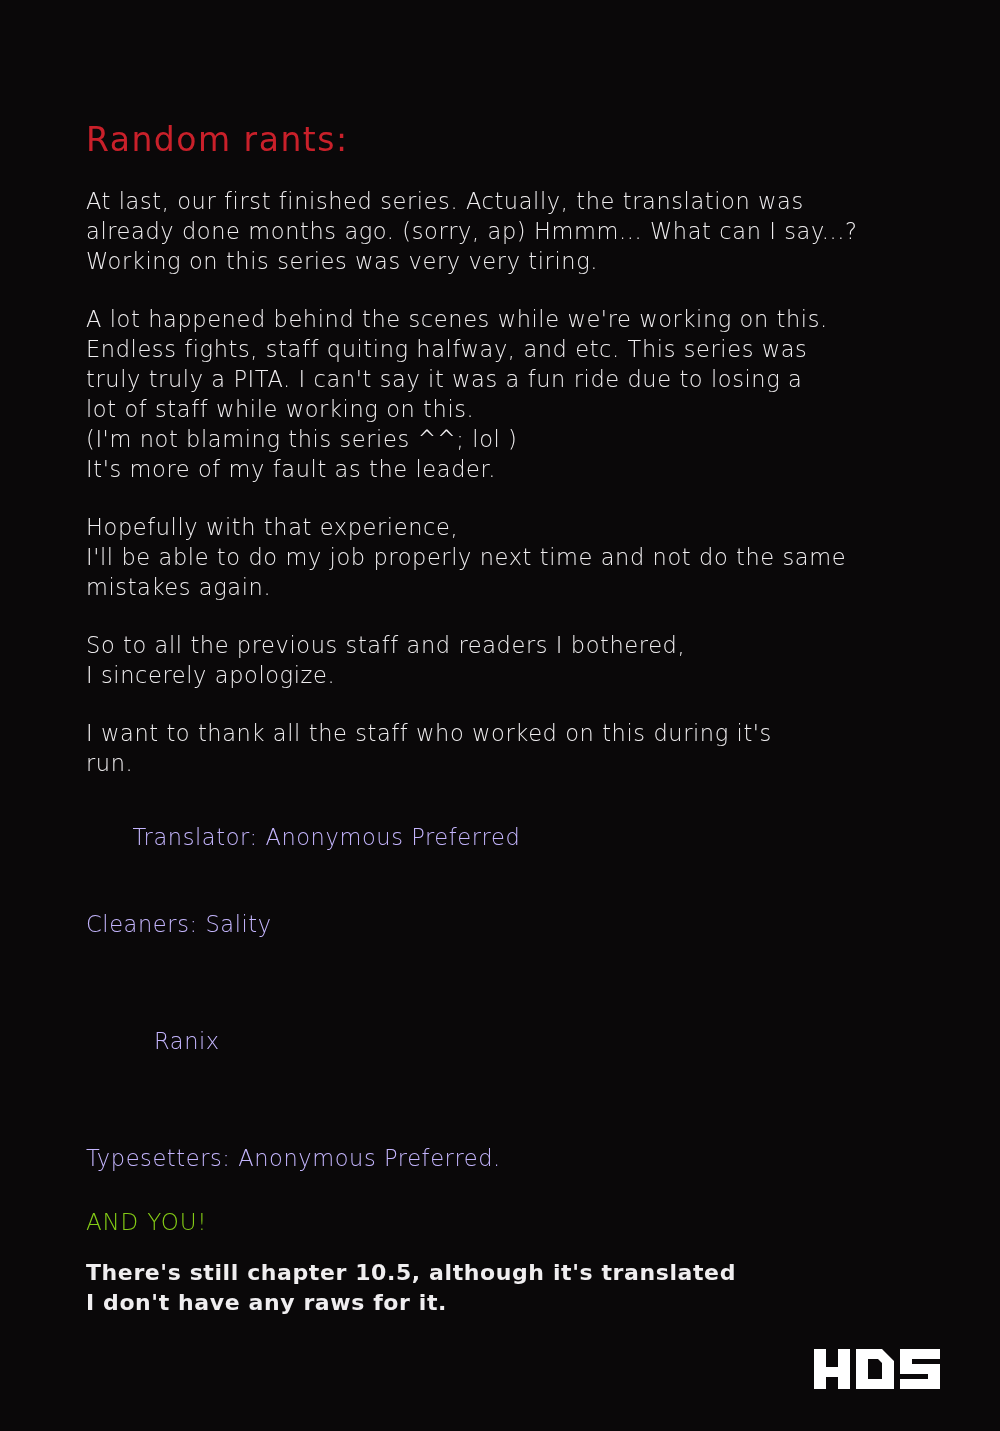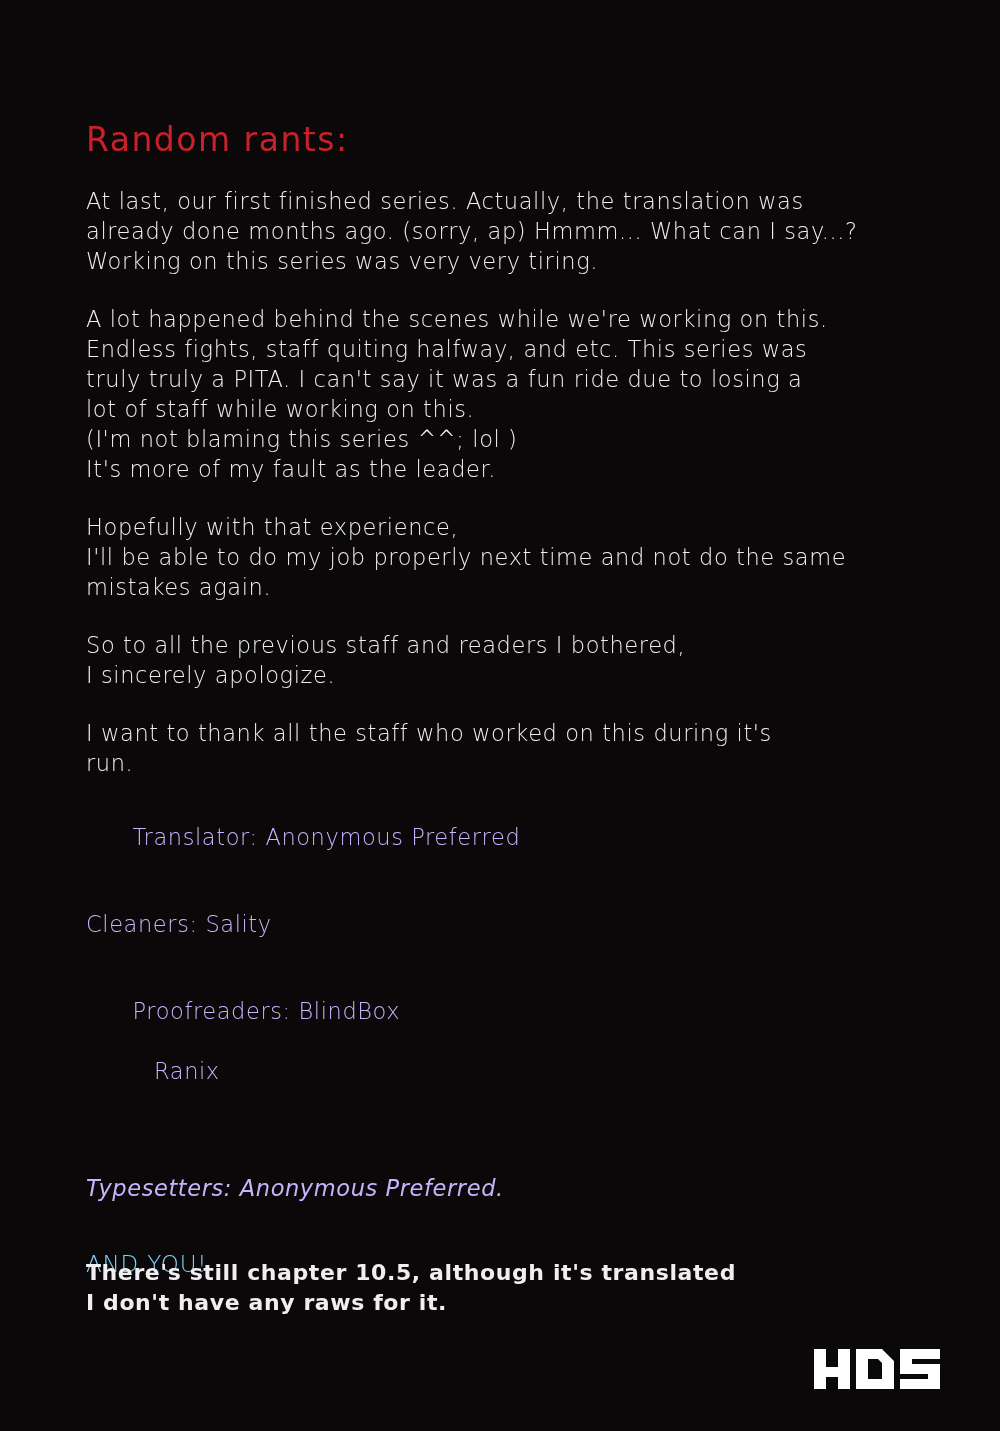--- a/index.html
+++ b/index.html
@@ -50,25 +50,24 @@
     letter-spacing: 0.6px;
     margin: 0 0 27px 0;
     white-space: pre-wrap;
     font-weight: 300;
   }
   .credit .indent {
     display: block;
     padding-left: 68px;
   }
   .credit-last {
-    margin-bottom: 46px;
-    font-style: italic;
+    margin-bottom: 34px;
   }
   .and-you {
-    color: #7dd3fc;
+    color: #84cc16;
     font-size: 23px;
     line-height: 30px;
     letter-spacing: 0.8px;
     margin: 0 0 0 0;
     font-weight: 300;
   }
   .footer-note {
     position: absolute;
     left: 86px;
     top: 1258px;
@@ -117,21 +116,20 @@
     <p class="para tight">I want to thank all the staff who worked on this during it's
 run.</p>
 
     <div class="credit">
       <span>Translator: Anonymous Preferred</span>
     </div>
 
     <div class="credit">Cleaners: Sality</div>
 
     <div class="credit">
-      <span>Proofreaders: BlindBox</span>
       <span class="indent">Ranix</span>
     </div>
 
     <div class="credit credit-last">Typesetters: Anonymous Preferred.</div>
 
     <div class="and-you">AND YOU!</div>
 
   </div>
 
   <div class="footer-note">There's still chapter 10.5, although it's translated

